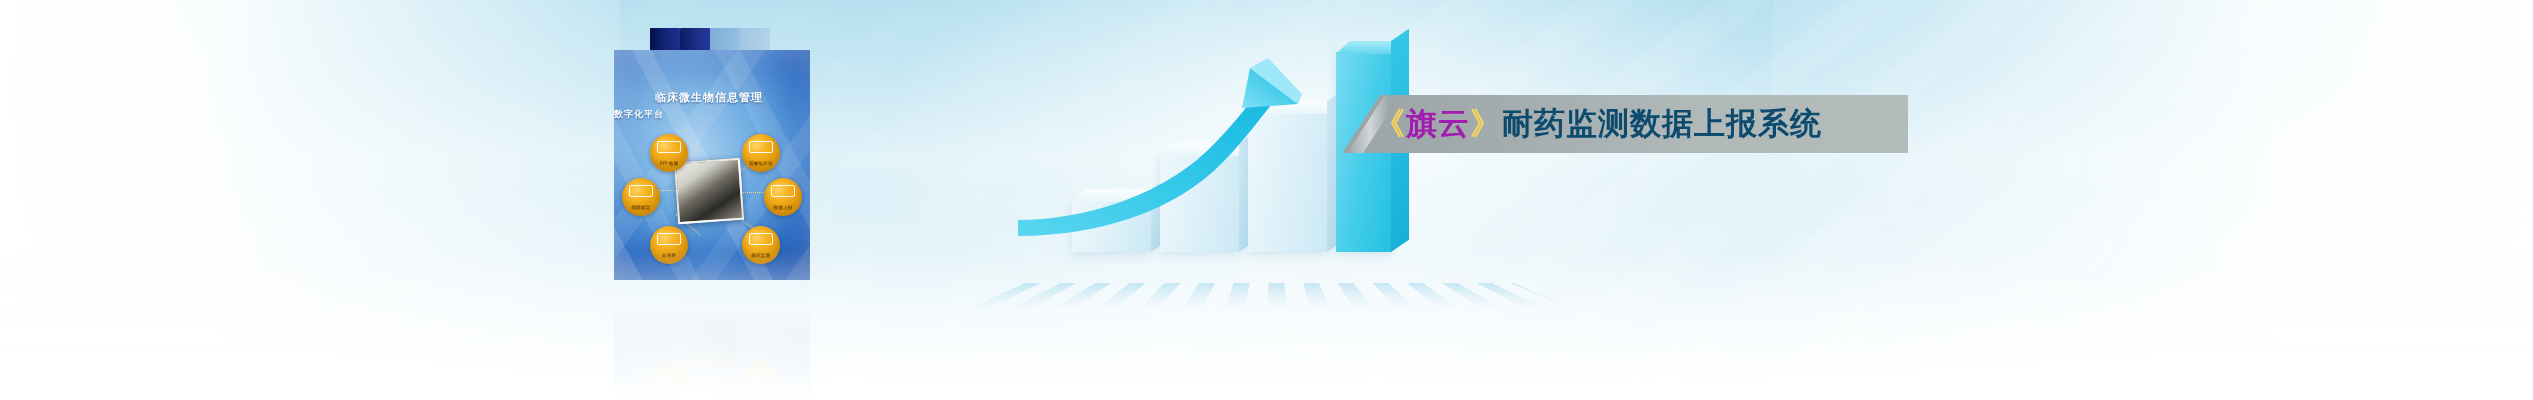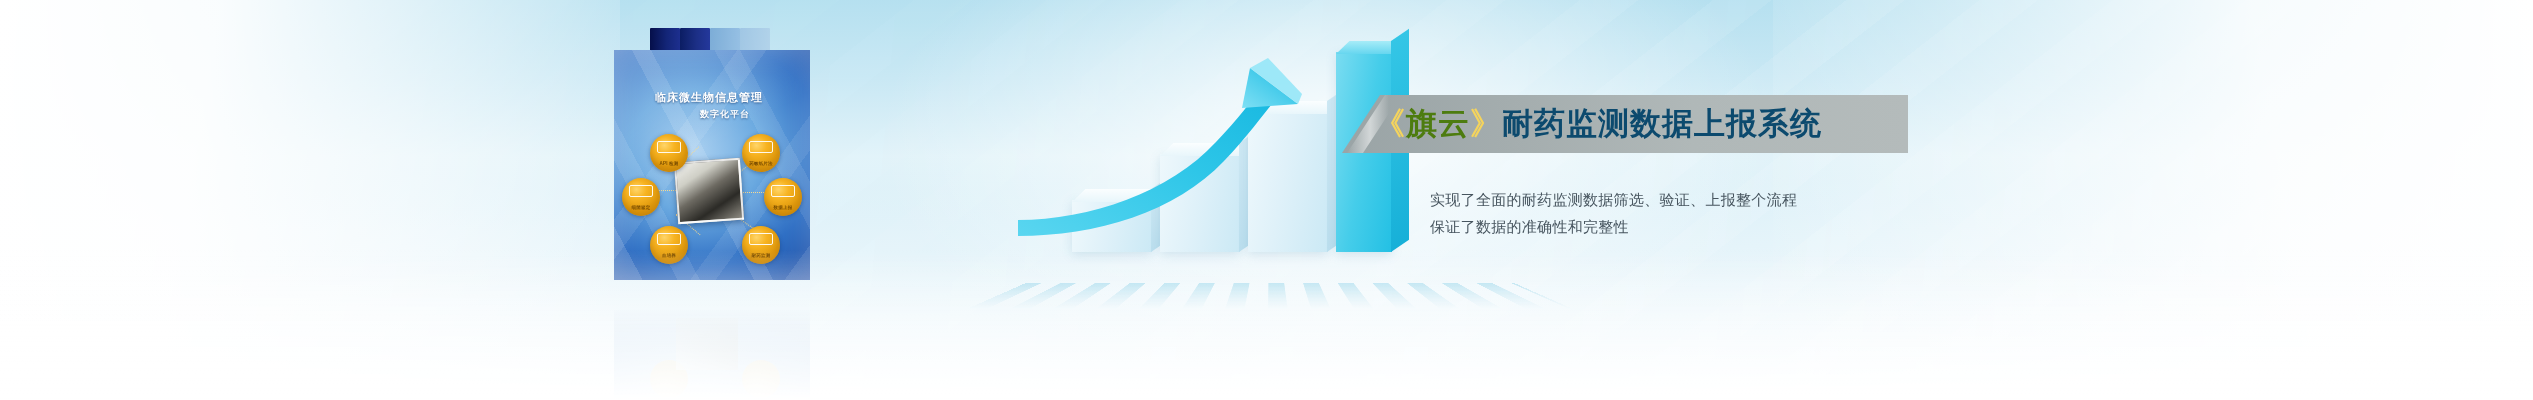--- a/index.html
+++ b/index.html
@@ -101,21 +101,21 @@
       linear-gradient(-54deg,rgba(255,255,255,.10) 0 7%,rgba(255,255,255,0) 7% 26%,rgba(255,255,255,.08) 26% 33%,rgba(255,255,255,0) 33% 58%,rgba(255,255,255,.09) 58% 66%,rgba(255,255,255,0) 66% 100%);
   }
   .box-front .bf-t1{
     position:absolute; left:0; right:6px; top:40px;
     text-align:center; color:#ffffff; font-size:11px; font-weight:700;
     font-family:"Liberation Serif","DejaVu Serif",serif;
     letter-spacing:1px; text-shadow:0 1px 2px rgba(10,40,90,.6);
   }
   .box-front .bf-t2{
     position:absolute; left:0; right:-26px; top:58px;
-    text-align:center; color:#ffffff; font-size:9px; font-weight:700;
+    text-align:left; color:#ffffff; font-size:9px; font-weight:700;
     font-family:"Liberation Serif","DejaVu Serif",serif;
     letter-spacing:1px; text-shadow:0 1px 2px rgba(10,40,90,.6);
   }
   .hub{
     position:absolute; left:62px; top:110px; width:62px; height:58px;
     transform:rotate(-4deg);
     background:linear-gradient(150deg,#f2f2ee 0%,#cfcfc6 26%,#6d6a62 48%,#2b2a26 72%,#8e8b82 100%);
     border:2px solid rgba(255,255,255,.85);
     box-shadow:0 2px 6px rgba(0,30,80,.45);
   }
@@ -179,21 +179,21 @@
     position:absolute; left:5px; top:0; width:42px; height:100%;
     background:linear-gradient(90deg,rgba(255,255,255,0) 0%,rgba(255,255,255,.55) 55%,rgba(255,255,255,0) 100%);
     clip-path:polygon(38px 0, 54px 0, 16px 100%, 0 100%);
   }
   .title-text{
     position:absolute; left:1348px; top:95px; width:566px; height:58px;
     display:flex; align-items:center; padding-left:26px; box-sizing:border-box;
     font-size:31px; font-weight:700; letter-spacing:1px; white-space:nowrap;
   }
   .t-brk{ color:#f5d45c; }
-  .t-gold{ color:#4d7c0f; }
+  .t-gold{ color:#a21caf; }
   .t-white{ color:#0c4a6e; }
 
   .subtitle{
     position:absolute; left:1430px; top:186px; width:620px;
     color:#47555f; font-size:15px; line-height:27px; letter-spacing:.3px;
   }
 </style>
 </head>
 <body>
 
@@ -342,18 +342,14 @@
   <div class="titlebar">
     <div class="slash"></div>
   </div>
   <div class="title-text">
     <span class="t-brk">《</span>
     <span class="t-gold">旗云</span>
     <span class="t-brk">》</span>
     <span class="t-white">耐药监测数据上报系统</span>
   </div>
 
-  <div class="subtitle">
-    <div>实现了全面的耐药监测数据筛选、验证、上报整个流程</div>
-    <div>保证了数据的准确性和完整性</div>
-  </div>
 
 </div>
 
 </body></html>

